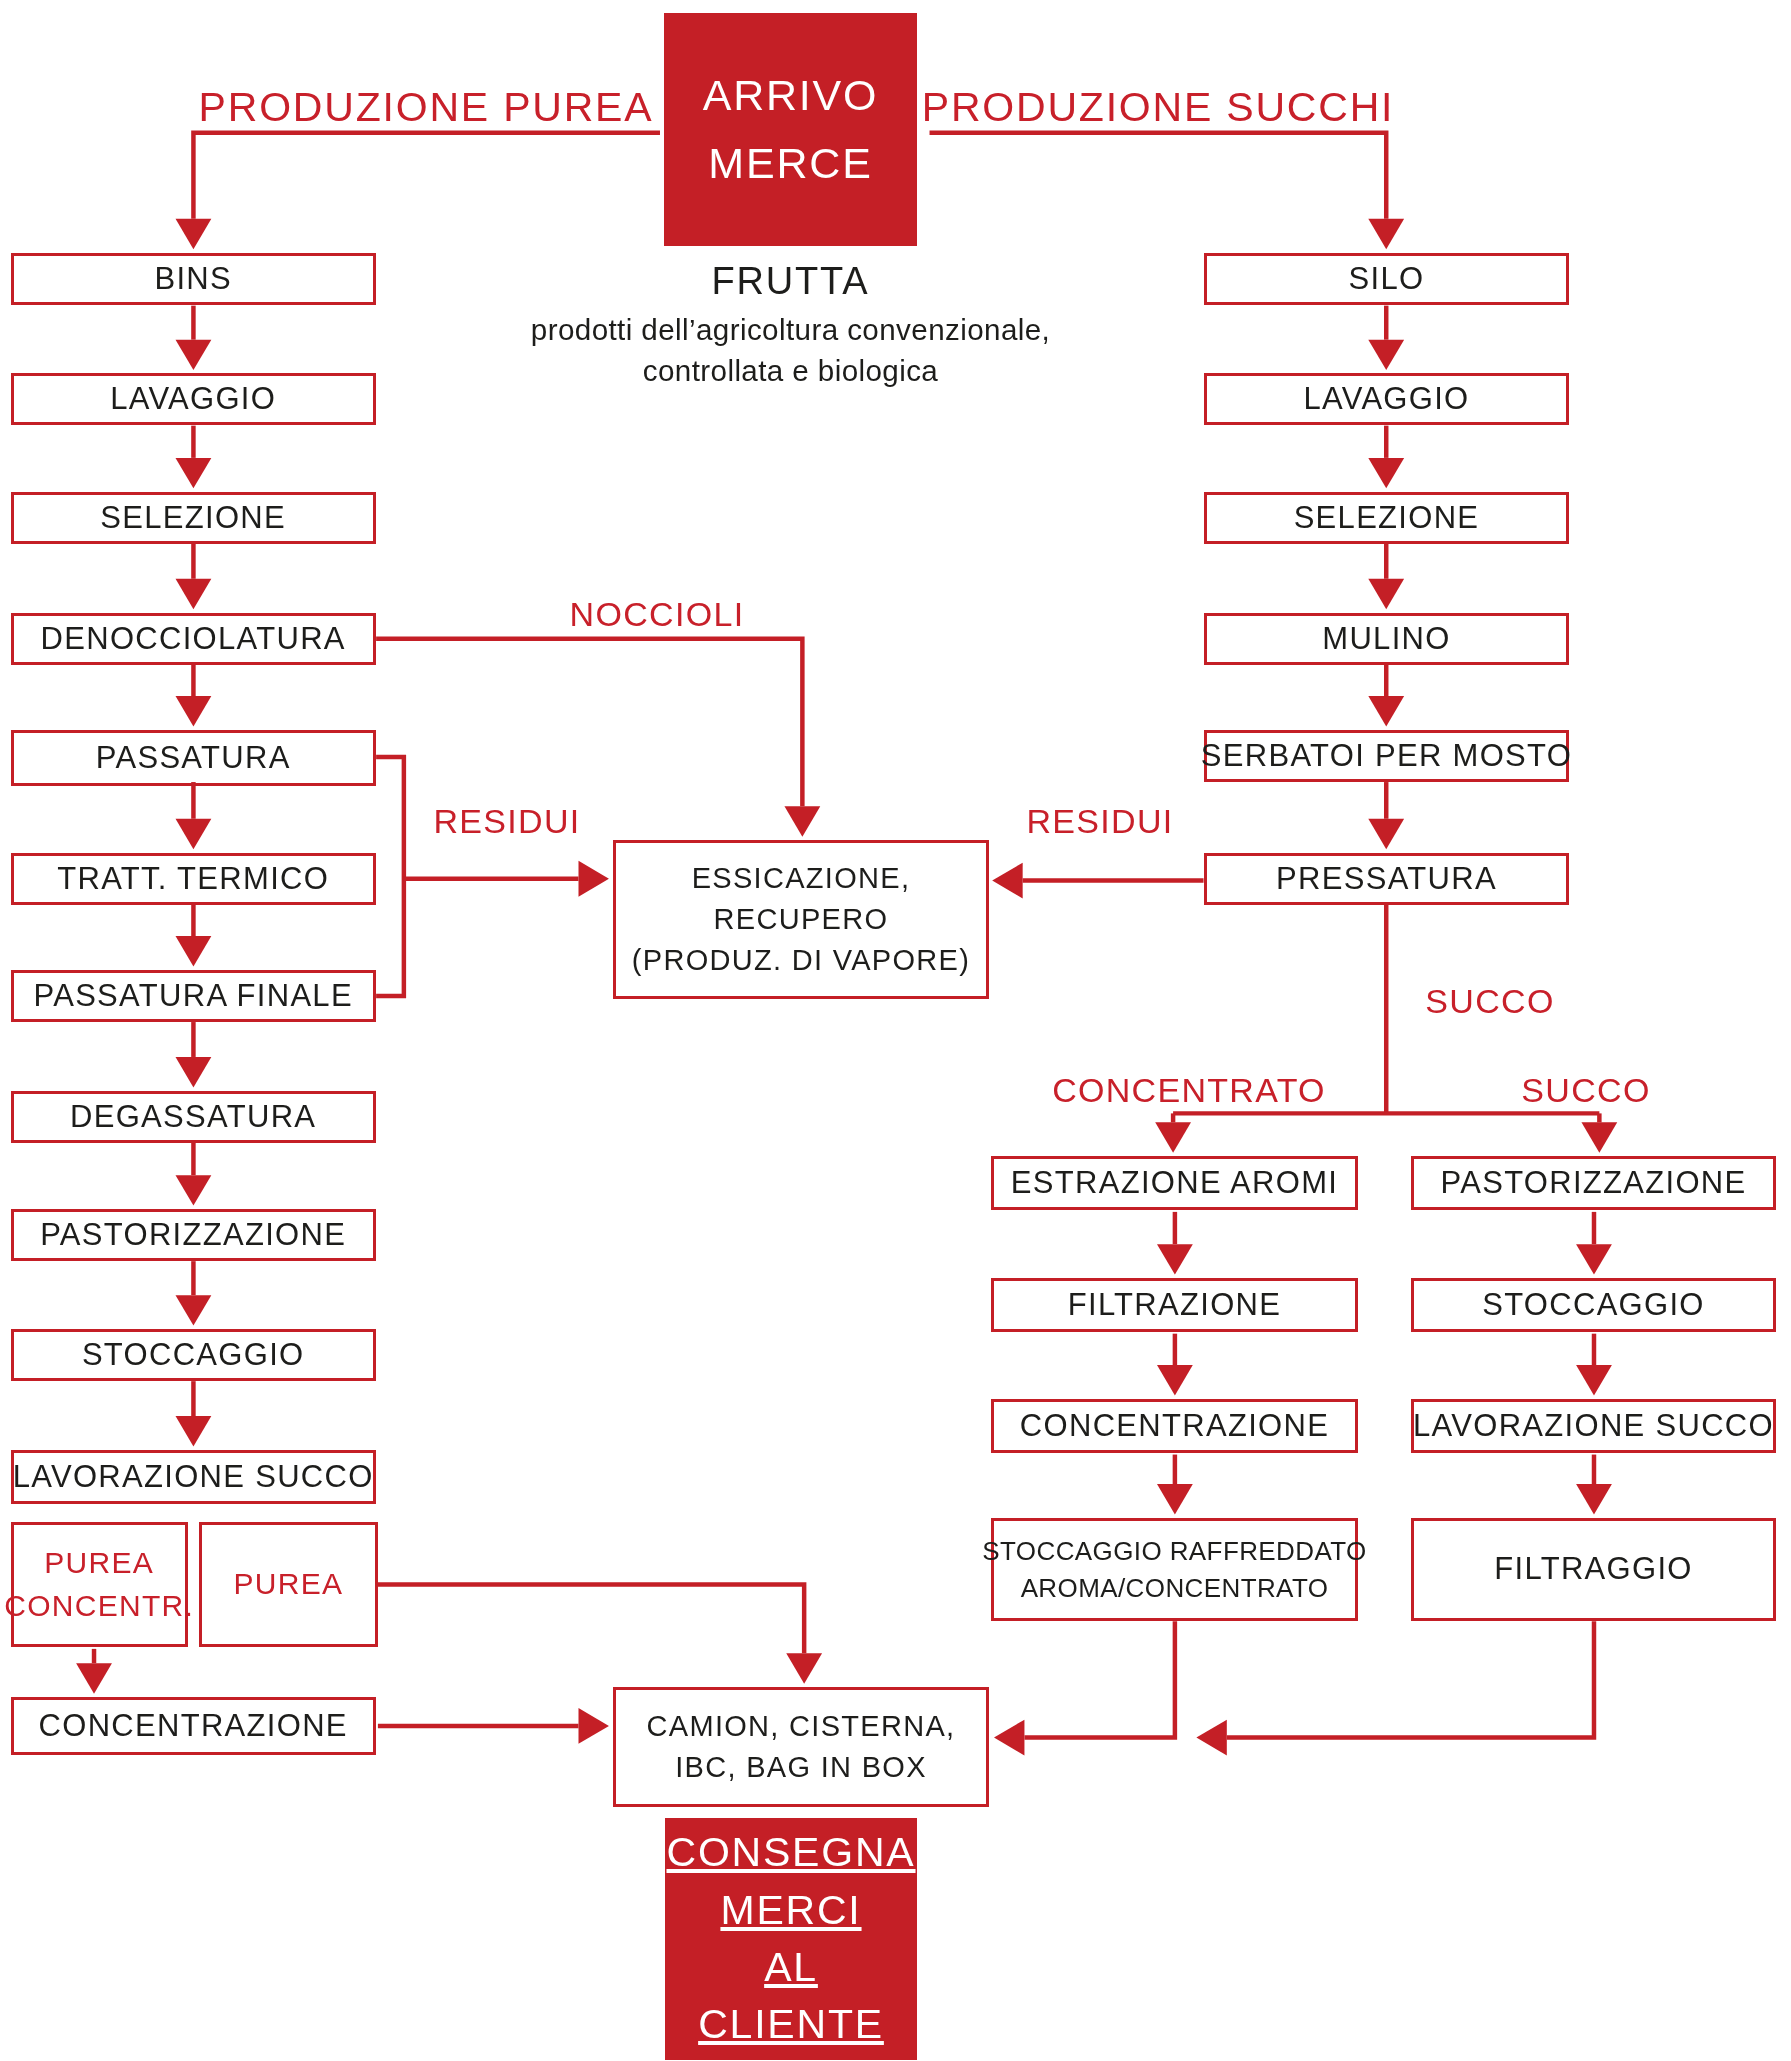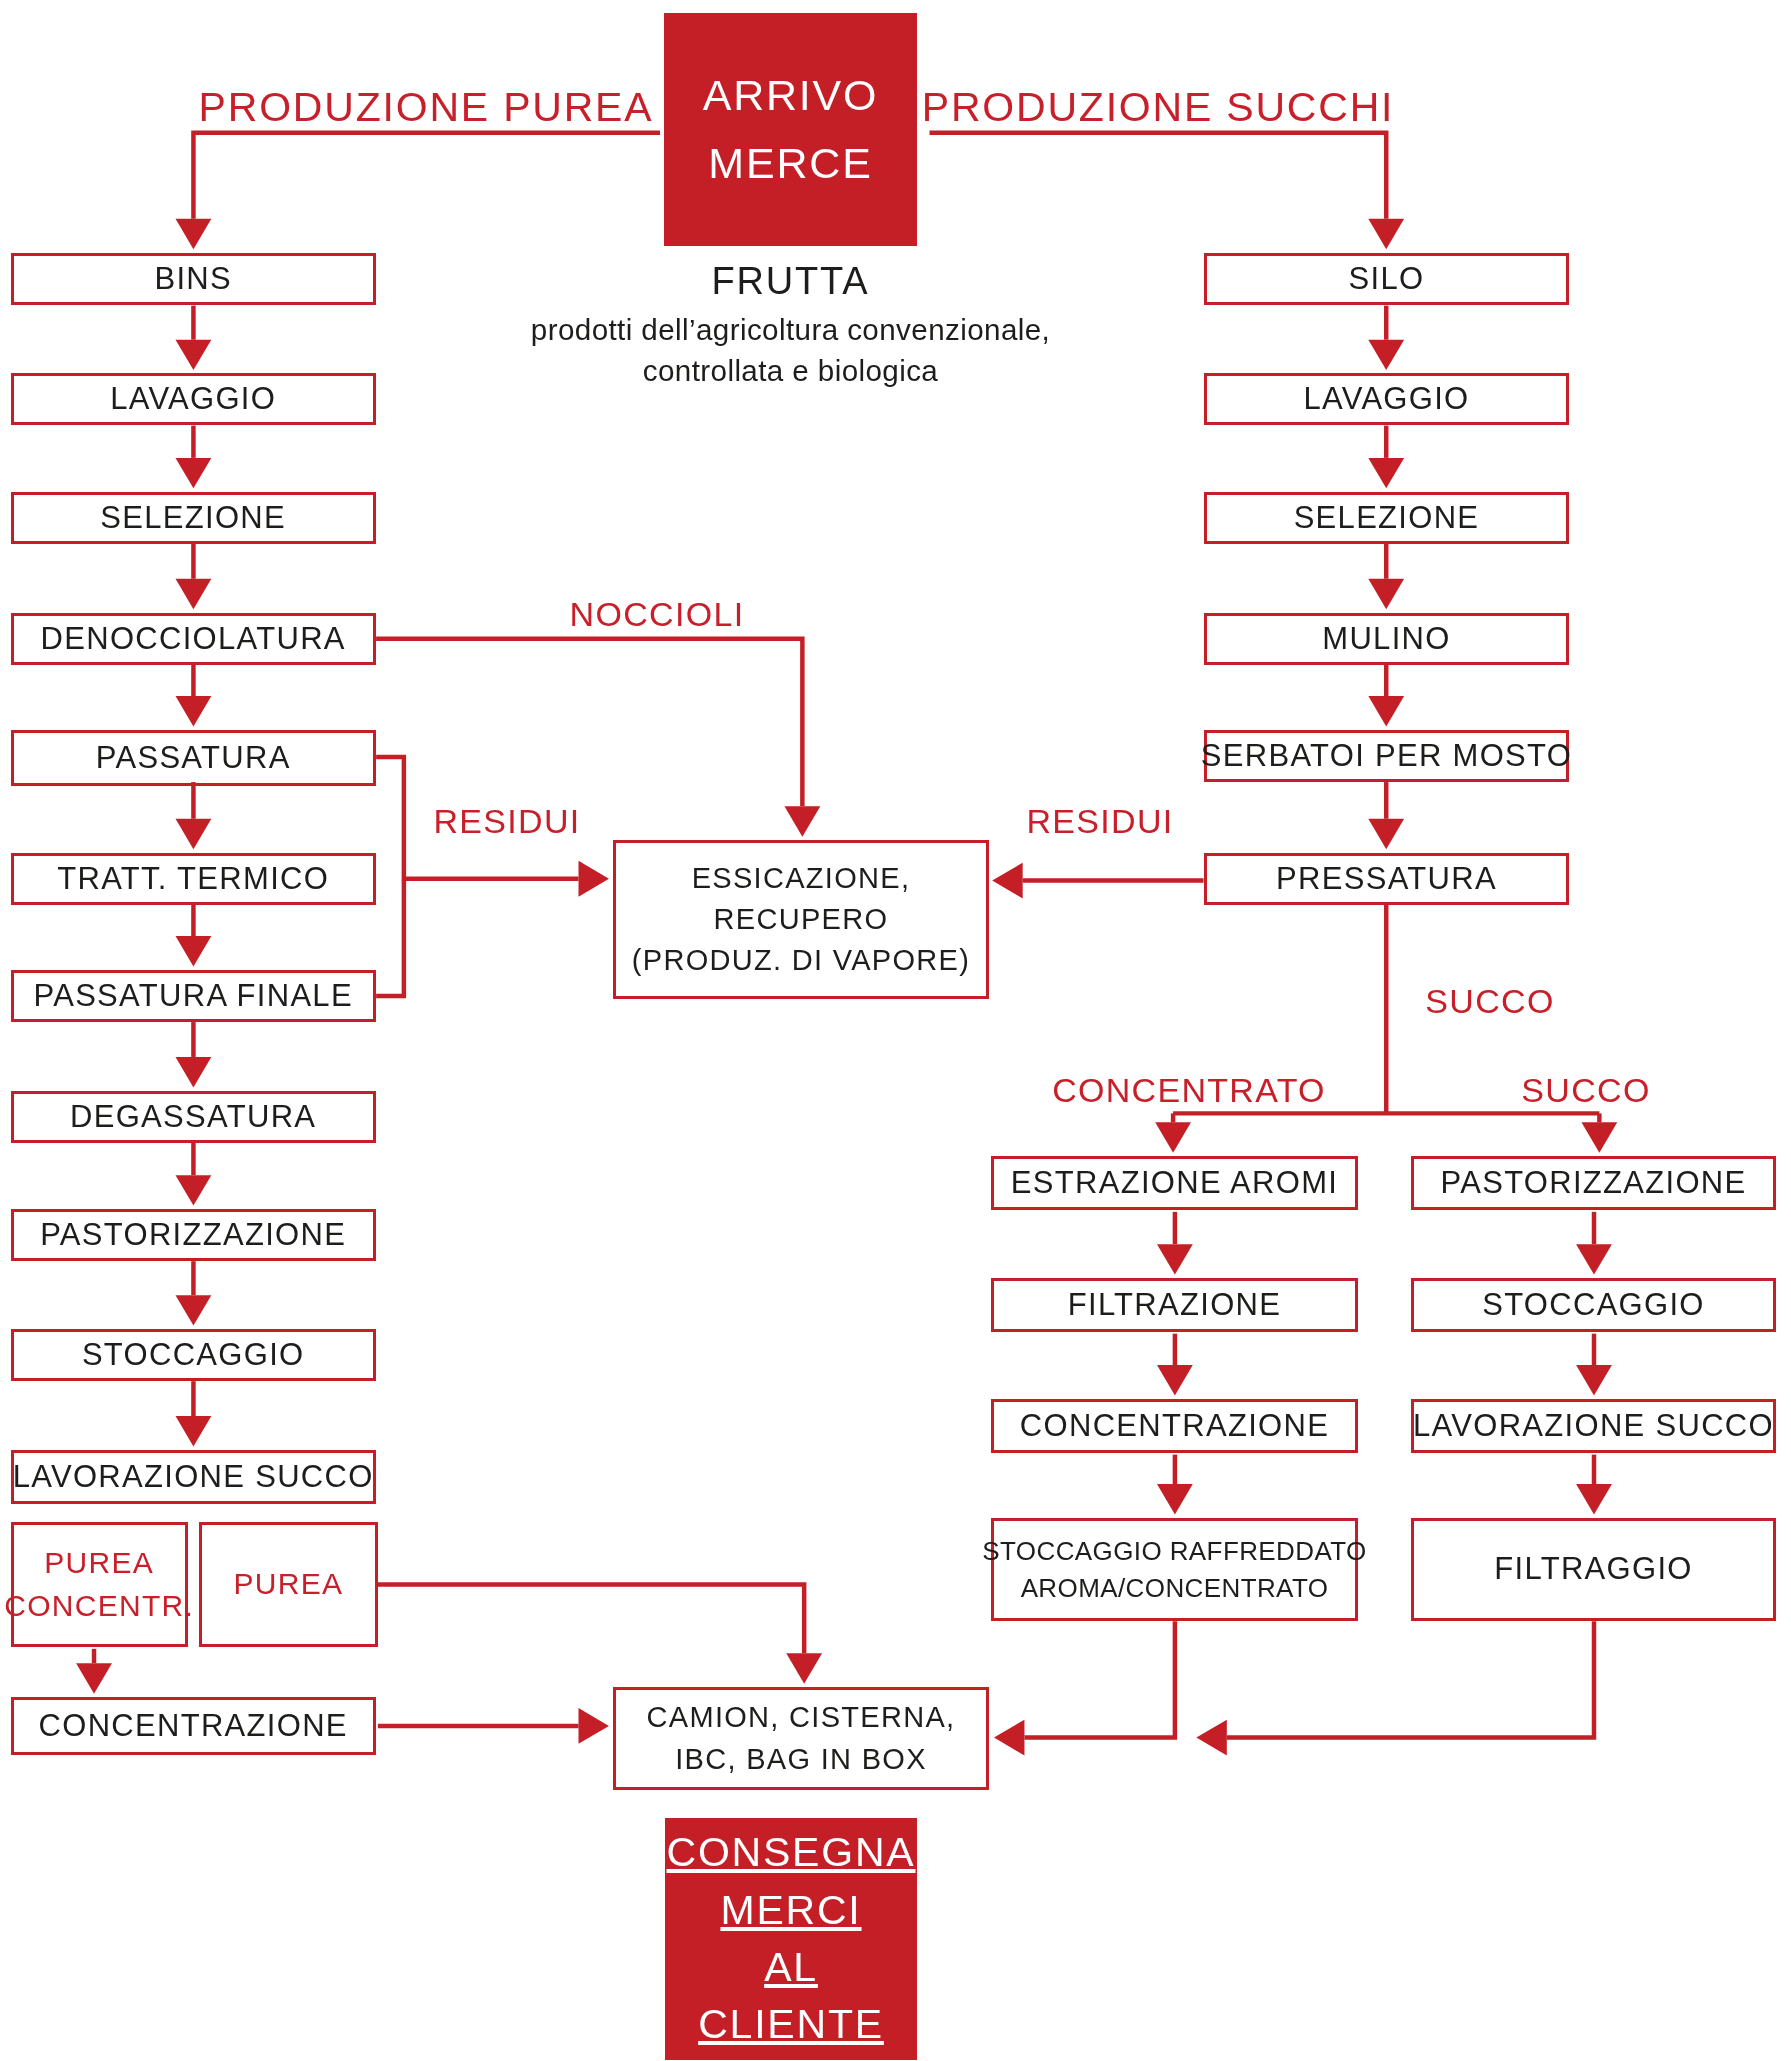--- a/index.html
+++ b/index.html
@@ -171,21 +171,21 @@
     <div class="node note" style="left: 441px; top: 258px; width: 699px; height: 134px;">
       <span class="line">FRUTTA</span>
       <span class="line">prodotti dell’agricoltura convenzionale,</span>
       <span class="line">controllata e biologica</span>
     </div>
     <div class="node process md" style="left: 613px; top: 840px; width: 376px; height: 159px;">
       <span class="line">ESSICAZIONE,</span>
       <span class="line">RECUPERO</span>
       <span class="line">(PRODUZ. DI VAPORE)</span>
     </div>
-    <div class="node process md" style="left: 613px; top: 1687px; width: 376px; height: 103px;">
+    <div class="node process md" style="left: 613px; top: 1687px; width: 376px; height: 120px;">
       <span class="line">CAMION, CISTERNA,</span>
       <span class="line">IBC, BAG IN BOX</span>
     </div>
     <div class="node terminal multi" style="left: 665px; top: 1818px; width: 252px; height: 242px; text-decoration: underline;">
       <span class="line">CONSEGNA</span>
       <span class="line">MERCI</span>
       <span class="line">AL</span>
       <span class="line">CLIENTE</span>
     </div>
     <div class="node process" style="left: 1204px; top: 253px; width: 365px; height: 52px;">

